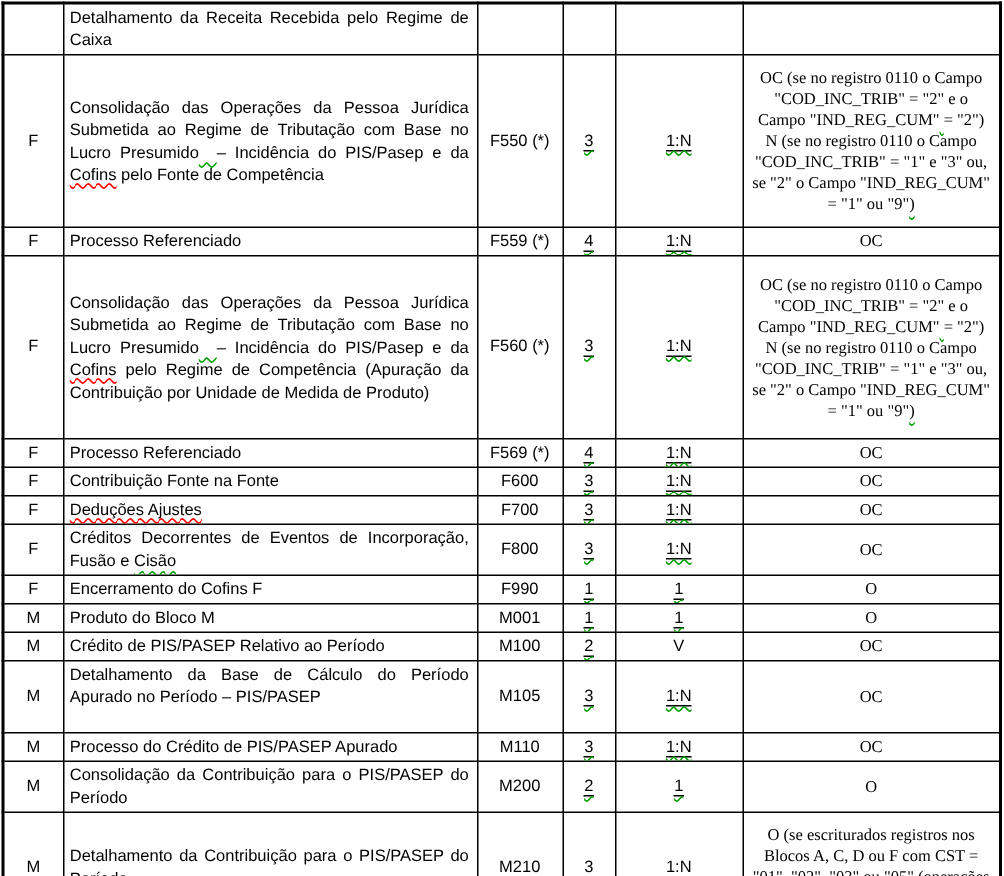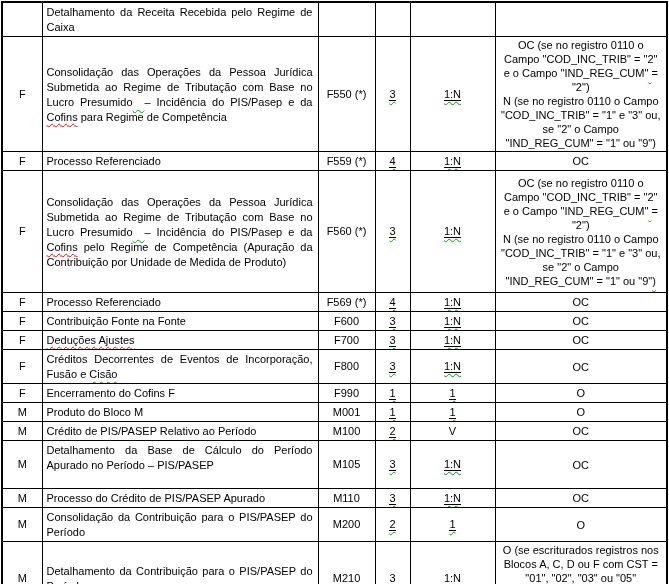--- a/index.html
+++ b/index.html
@@ -6,21 +6,21 @@
   body{width:669px;height:584px;overflow:hidden;
        font-family:"Liberation Sans","DejaVu Sans",sans-serif;
        font-size:11px;color:#000;}
   table.doc{border-collapse:collapse;table-layout:fixed;width:665px;
             margin:1px 0 0 1px;border:2px solid #000;}
   td{border:1px solid #000;vertical-align:middle;padding:1px 3px;
      line-height:15px;overflow:hidden;}
   td.c{text-align:center;}
   td.desc{text-align:justify;padding:2px 5px 1px 4px;}
   td.vtop{vertical-align:top;}
-  td.obrig{white-space:pre-wrap;line-height:14px;padding:1px 4px;}
+  td.obrig{white-space:pre-wrap;line-height:14px;padding:1px 4px;font-family:Liberation Serif, serif;}
   .u{border-bottom:1px solid #000;}
   .sq-grammar{text-decoration-line:underline;text-decoration-style:wavy;
               text-decoration-color:#00a000;text-decoration-thickness:1px;
               text-underline-offset:3px;text-decoration-skip-ink:none;}
   .sq-spell{text-decoration-line:underline;text-decoration-style:wavy;
             text-decoration-color:#ff0000;text-decoration-thickness:1px;
             text-underline-offset:2px;text-decoration-skip-ink:none;}
 </style>
 </head>
 <body>
@@ -38,21 +38,21 @@
     <tr style="height:31px">
       <td class="c"></td>
       <td class="desc vtop"><span>Detalhamento  da Receita Recebida pelo Regime de Caixa</span></td>
       <td class="c"></td>
       <td class="c"><span></span></td>
       <td class="c"><span></span></td>
       <td class="c obrig"></td>
     </tr>
     <tr style="height:115px">
       <td class="c">F</td>
-      <td class="desc"><span>Consolidação das Operações da Pessoa Jurídica Submetida ao Regime de Tributação com Base no Lucro Presumido</span><span class="sq-grammar">&nbsp;&nbsp;</span><span>– Incidência do PIS/Pasep e da </span><span class="sq-spell">Cofins</span><span> para Regime de Competência</span></td>
+      <td class="desc"><span>Consolidação das Operações da Pessoa Jurídica Submetida ao Regime de Tributação com Base no Lucro Presumido</span><span class="sq-grammar">&nbsp;&nbsp;</span><span>– Incidência do PIS/Pasep e da </span><span class="sq-spell">Cofins</span><span> pelo Fonte de Competência</span></td>
       <td class="c">F550 (*)</td>
       <td class="c"><span class="u sq-grammar">3</span></td>
       <td class="c"><span class="u sq-grammar">1:N</span></td>
       <td class="c obrig"><span>OC (se no registro 0110 o Campo "COD_INC_TRIB" = "2" e o Campo "IND_REG_CUM"</span><span class="sq-grammar">&nbsp;</span><span>= "2")
 N (se no registro 0110 o Campo "COD_INC_TRIB" = "1" e "3" ou, se "2" o Campo "IND_REG_CUM" = "1" ou "9"</span><span class="sq-grammar">)</span></td>
     </tr>
     <tr style="height:17px">
       <td class="c">F</td>
       <td class="desc"><span>Processo Referenciado</span></td>
       <td class="c">F559 (*)</td>

